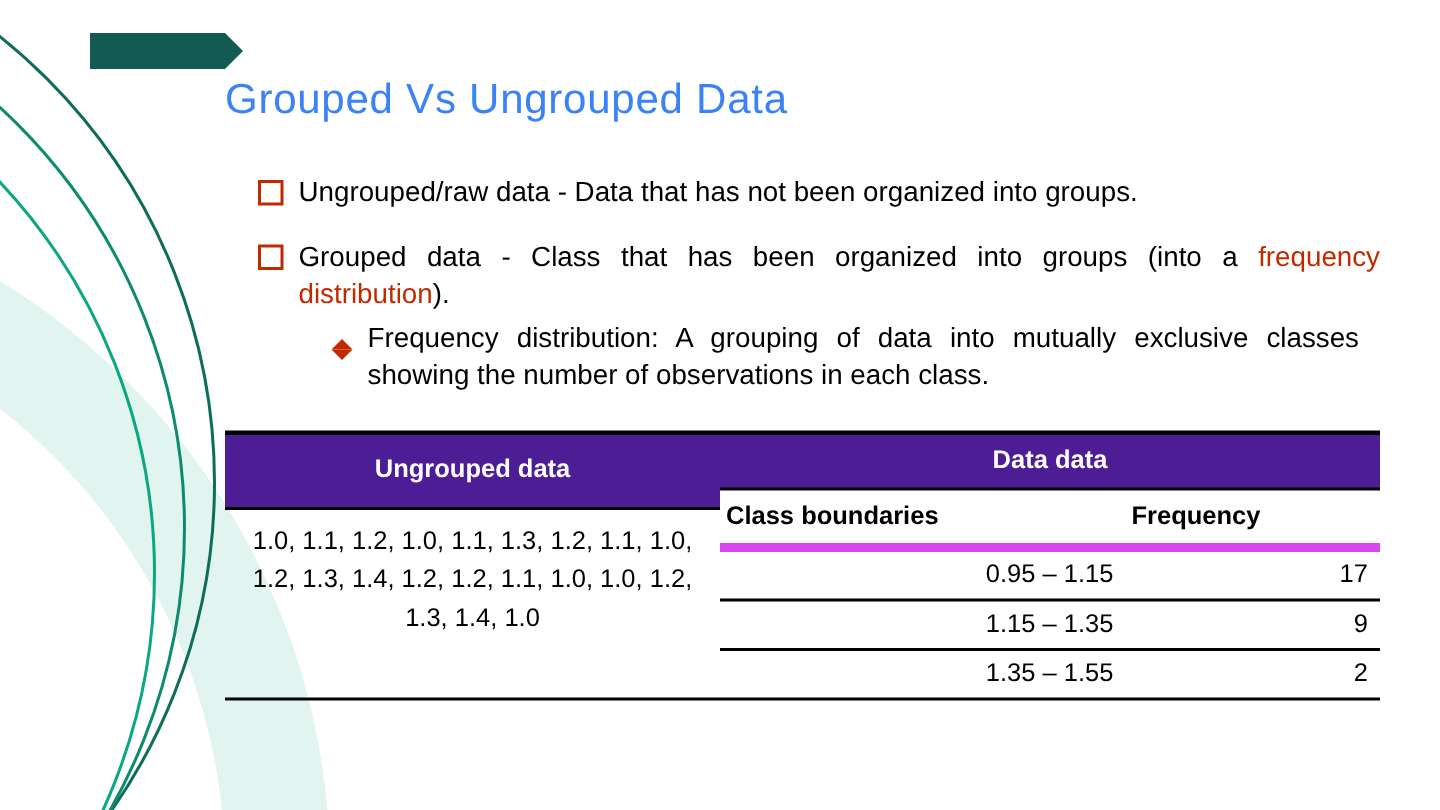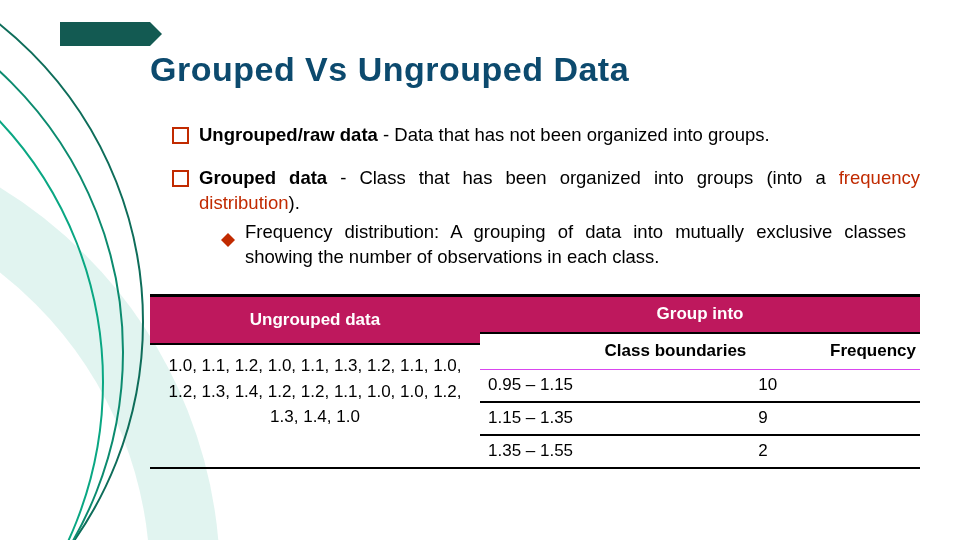--- a/index.html
+++ b/index.html
@@ -9,43 +9,43 @@
   .deco-shape::after{content:"";position:absolute;right:-12px;top:0;
     border-top:12px solid transparent;border-bottom:12px solid transparent;
     border-left:12px solid #135a52}
   .side-swoosh{position:absolute;left:-620px;top:-60px;width:760px;height:760px;
     border:2px solid #0e6d5a;border-radius:50%;background:transparent}
   .side-swoosh.s2{left:-640px;top:-30px;border-color:#0c8b6f}
   .side-swoosh.s3{left:-660px;top:0;border-color:#0aa783}
   .side-band{position:absolute;left:-700px;top:120px;width:780px;height:780px;
     border:70px solid rgba(10,167,131,0.12);border-radius:50%}
   .slide{position:absolute;left:150px;top:50px;right:40px;bottom:20px}
-  .title{font-size:34px;font-weight:bold;color:#0c4a6e;letter-spacing:0.5px;
+  .title{font-size:28px;font-weight:normal;color:#3b82f6;letter-spacing:0.5px;
     font-family:"Comic Sans MS","Segoe UI",sans-serif}
   .body{margin-top:34px;font-size:18.5px;color:#000;line-height:1.35}
   .bullet-row{display:flex;margin-bottom:18px}
   .sq{width:13px;height:13px;border:2px solid #c12a00;margin:4px 10px 0 22px;
     flex:none}
   .bullet-text{flex:1;text-align:justify}
   .sub-row{display:flex;margin:4px 14px 0 0}
   .dia{width:0;height:0;border:7px solid transparent;border-bottom-color:#c12a00;
     position:relative;margin:6px 10px 0 22px;flex:none}
   .dia::after{content:"";position:absolute;left:-7px;top:7px;border:7px solid
     transparent;border-top-color:#c12a00}
-  b{font-weight:bold}
+  b{font-weight:normal}
   .freq{color:#c12a00}
   .tables{display:flex;margin-top:24px}
   table{border-collapse:collapse;font-size:17px}
   .t-left{width:330px}
   .t-right{flex:1}
-  th.head1{background:#be185d;color:#fff;font-weight:bold;text-align:center;
+  th.head1{background:#4c1d95;color:#fff;font-weight:bold;text-align:center;
     padding:6px 4px;border-top:3px solid #000;border-bottom:2px solid #000}
-  th.sub{background:#fff;font-weight:bold;text-align:right;padding:6px 4px;
-    border-bottom:1px solid #d946ef}
-  td{padding:4px 8px;text-align:left;border-bottom:2px solid #000}
+  th.sub{background:#fff;font-weight:bold;text-align:left;padding:6px 4px;
+    border-bottom:6px solid #d946ef}
+  td{padding:4px 8px;text-align:right;border-bottom:2px solid #000}
   .t-left td{text-align:center;vertical-align:top;line-height:1.5;padding:8px 10px}
   .t-left th.head1{border-right:0}
 </style>
 </head>
 <body>
 
 <div class="side-band"></div>
 <div class="side-swoosh"></div>
 <div class="side-swoosh s2"></div>
 <div class="side-swoosh s3"></div>
@@ -82,29 +82,29 @@
               <th class="head1">Ungrouped data</th>
             </tr>
         <tr>
               <td>1.0, 1.1, 1.2, 1.0, 1.1, 1.3, 1.2, 1.1, 1.0, 1.2, 1.3, 1.4, 1.2, 1.2, 1.1, 1.0, 1.0, 1.2, 1.3, 1.4, 1.0</td>
             </tr>
       </tbody>
         </table>
       <table class="t-right">
         <tbody>
             <tr>
-              <th class="head1" colspan="2">Group into</th>
+              <th class="head1" colspan="2">Data data</th>
             </tr>
         <tr>
           <th class="sub">Class boundaries</th>
           <th class="sub">Frequency</th>
         </tr>
         <tr>
           <td>0.95 – 1.15</td>
-          <td>10</td>
+          <td>17</td>
         </tr>
         <tr>
           <td>1.15 – 1.35</td>
           <td>9</td>
         </tr>
         <tr>
           <td>1.35 – 1.55</td>
           <td>2</td>
         </tr>
       </tbody>

